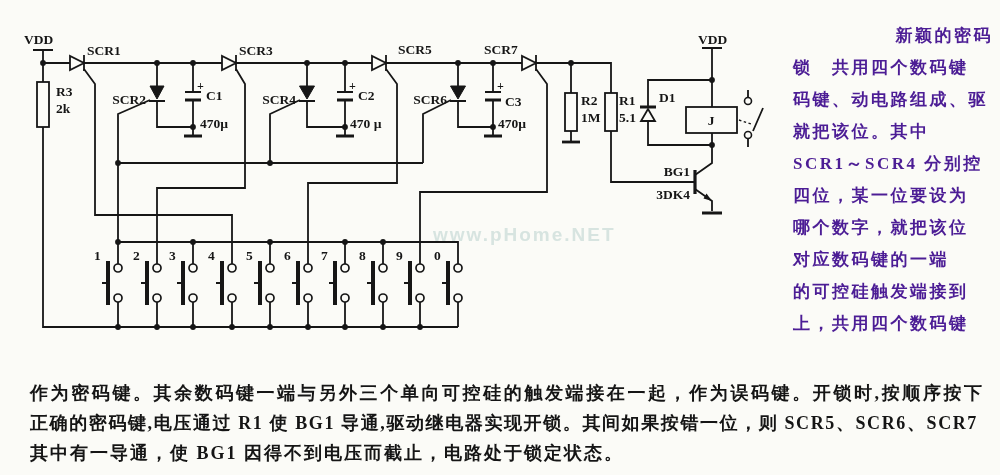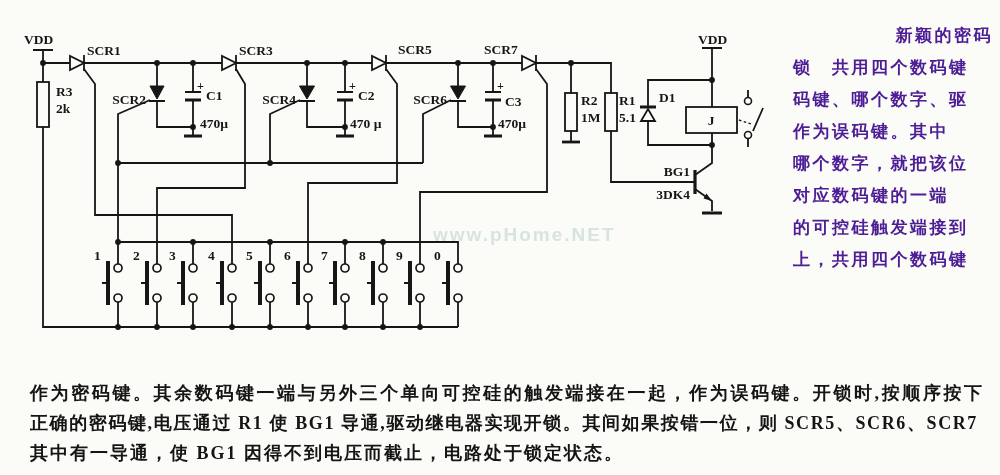--- a/index.html
+++ b/index.html
@@ -244,22 +244,24 @@
     <text x="711" y="125" text-anchor="middle">J</text>
     <text x="690" y="176" text-anchor="end">BG1</text>
     <text x="690" y="199" text-anchor="end">3DK4</text>
     <text x="698" y="44">VDD</text>
   </svg>
 
   
   <div class="right-col">
     <div class="line title-line">新颖的密码</div>
     <div class="line">锁　共用四个数码键</div>
-    <div class="line">码键、哪个数字、驱</div>
-    <div class="line">作为误码键。其中</div>
+    <div class="line">码键、动电路组成、驱</div>
+    <div class="line">就把该位。其中</div>
+    <div class="line">SCR1～SCR4 分别控</div>
+    <div class="line">四位，某一位要设为</div>
     <div class="line">哪个数字，就把该位</div>
     <div class="line">对应数码键的一端</div>
     <div class="line">的可控硅触发端接到</div>
     <div class="line">上，共用四个数码键</div>
   </div>
 
   
   <div class="bottom-text">
     <div class="bline">作为密码键。其余数码键一端与另外三个单向可控硅的触发端接在一起，作为误码键。开锁时,按顺序按下</div>
     <div class="bline">正确的密码键,电压通过 R1 使 BG1 导通,驱动继电器实现开锁。其间如果按错一位，则 SCR5、SCR6、SCR7</div>

